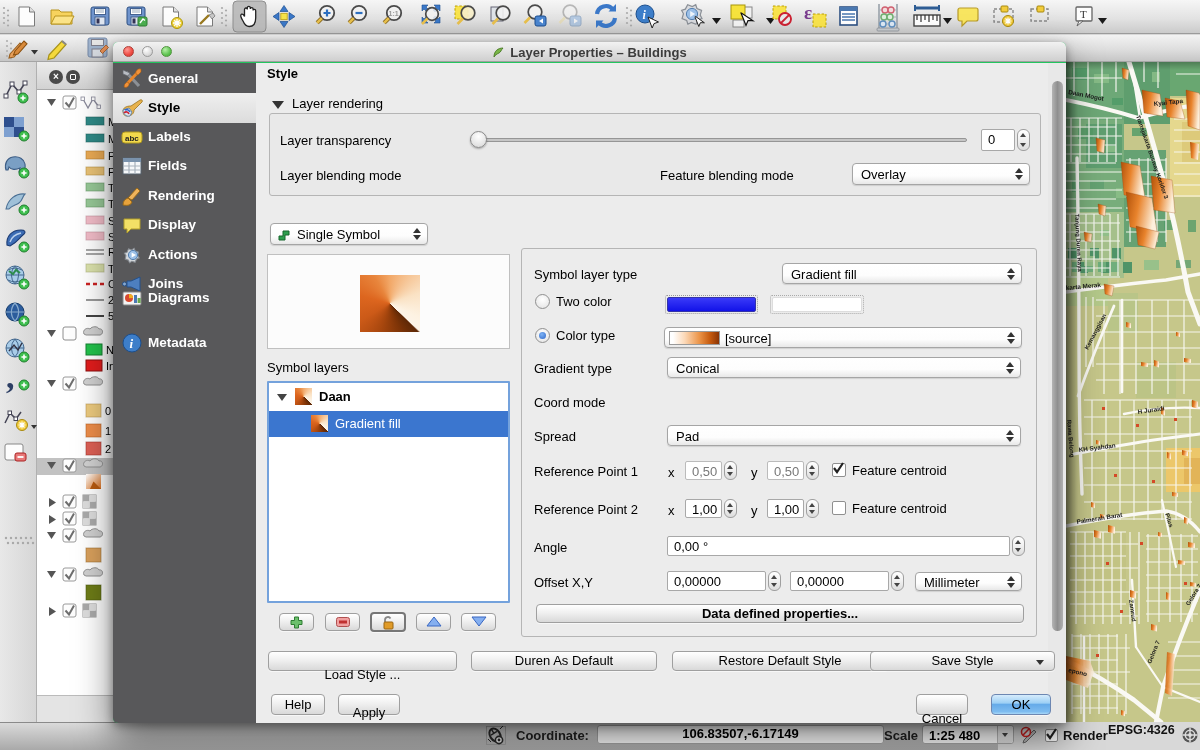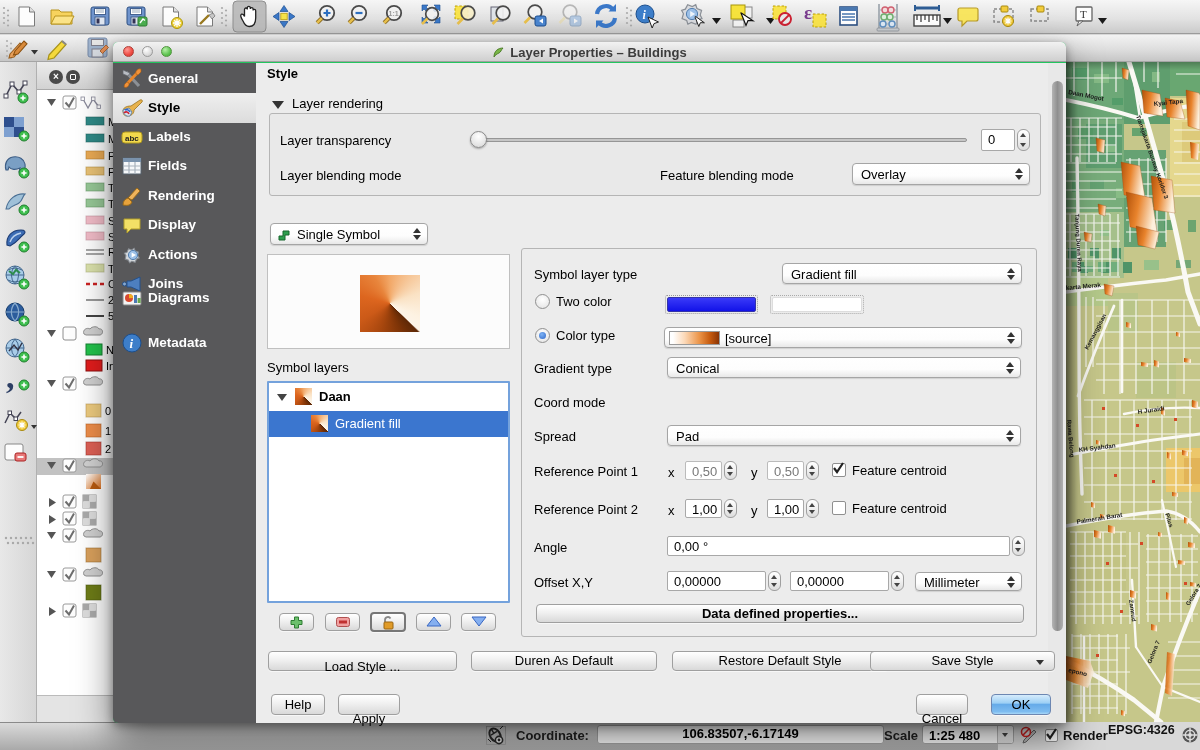--- a/index.html
+++ b/index.html
@@ -945,22 +945,22 @@
         <span class="arr">
           <b></b>
           <i></i>
         </span>
       </div>
   <div class="btn" style="left:280px;top:541px;width:488px;height:19px;font-weight:bold;padding-top:1px">Data defined properties...</div>
 
   <div class="abs" style="left:792px;top:0px;width:18px;height:660px;background:#e8e8e8"></div>
   <div class="abs" style="left:796px;top:18px;width:11px;height:550px;background:linear-gradient(90deg,#b4b4b4,#8f8f8f 50%,#b0b0b0);border-radius:6px"></div>
 
-  <div class="btn" style="left:12px;top:588px;width:189px;height:20px;padding-top:7px">Load Style ...</div>
+  <div class="btn" style="left:12px;top:588px;width:189px;height:20px;padding-top:15px">Load Style ...</div>
   <div class="btn" style="left:215px;top:588px;width:186px;height:20px;padding-top:1px">Duren As Default</div>
   <div class="btn" style="left:416px;top:588px;width:216px;height:20px;padding-top:1px">Restore Default Style</div>
   <div class="btn" style="left:614px;top:588px;width:185px;height:20px;padding-top:1px">Save Style<span class="tri" style="right:10px;top:8px;border-left:4px solid transparent;border-right:4px solid transparent;border-top:5px solid #333"></span></div>
   <div class="btn" style="left:15px;top:631px;width:54px;height:21px;padding-top:2px">Help</div>
-  <div class="btn" style="left:82px;top:631px;width:62px;height:21px;padding-top:16px">Apply</div>
+  <div class="btn" style="left:82px;top:631px;width:62px;height:21px;padding-top:10px">Apply</div>
   <div class="btn" style="left:660px;top:631px;width:52px;height:21px;padding-top:16px">Cancel</div>
   <div class="btn" style="left:735px;top:631px;width:60px;height:21px;padding-top:2px;background:linear-gradient(#d6ecfc,#9dd0f5 42%,#66abe9 50%,#7ebcf0 88%,#a8d8f8);border-color:#6d87b2;color:#000">OK</div>
  </div>
 </div>
 
 </body></html>

